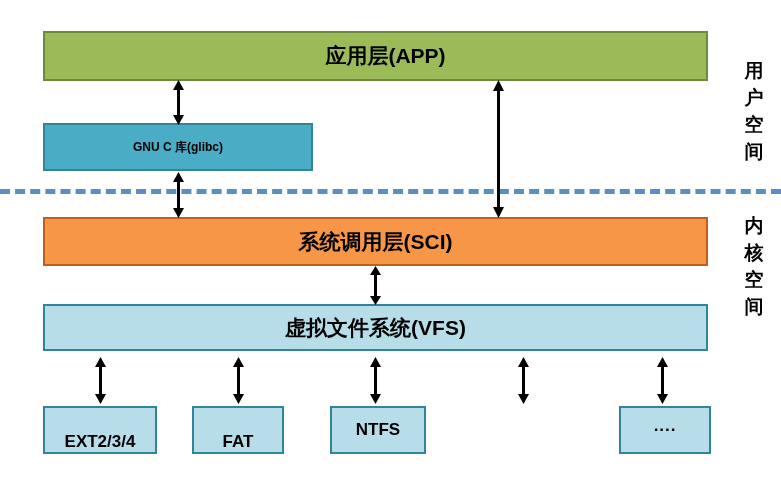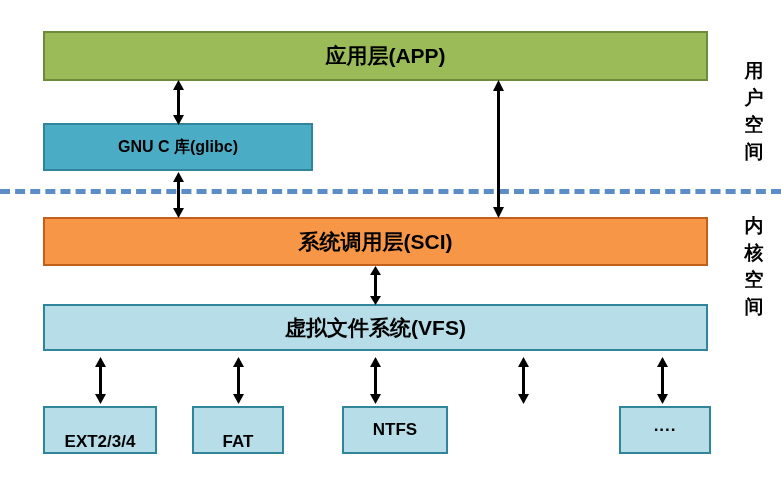--- a/index.html
+++ b/index.html
@@ -40,21 +40,21 @@
     padding-left: 20px;
   }
 
   .box-glibc {
     left: 43px;
     top: 123px;
     width: 270px;
     height: 48px;
     background: #4BACC6;
     border: 2px solid #31859B;
-    font-size: 16px;
+    font-size: 12px;
   }
 
   .box-sci {
     left: 43px;
     top: 217px;
     width: 665px;
     height: 49px;
     background: #F79646;
     border: 2px solid #C0601B;
     font-size: 21px;
@@ -145,21 +145,21 @@
   </div>
 
   <div class="fs-box" style="left:43px; width:114px;align-items:flex-end;">
     <span>EXT2/3/4</span>
   </div>
 
   <div class="fs-box" style="left:192px; width:92px;align-items:flex-end;">
     <span>FAT</span>
   </div>
 
-  <div class="fs-box" style="left:342px; width:106px;">
+  <div class="fs-box" style="left:330px; width:96px;">
     <span>NTFS</span>
   </div>
 
 
   <div class="fs-box" style="left:619px; width:92px;">
     <span>····</span>
   </div>
 
   <svg class="arrow" style="left:170px; top:80px;" width="17" height="45">
     <line x1="8.5" y1="7" x2="8.5" y2="38" stroke="#000000" stroke-width="3"></line>

